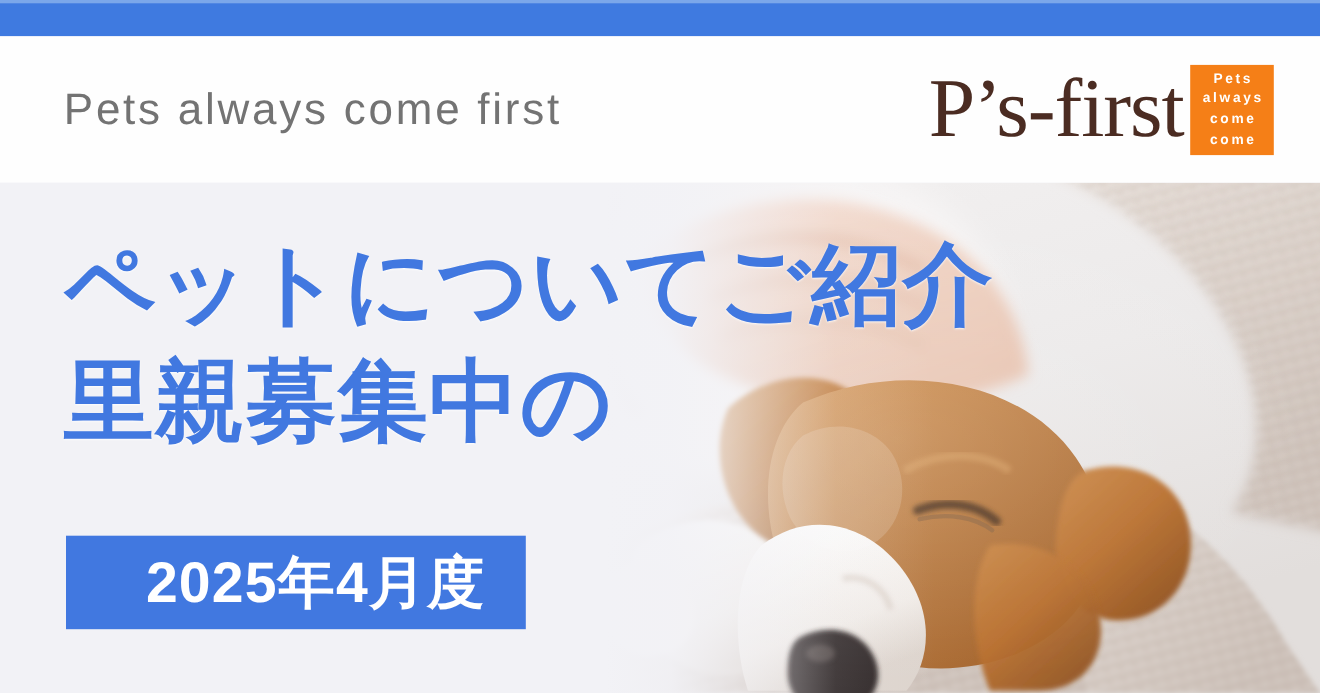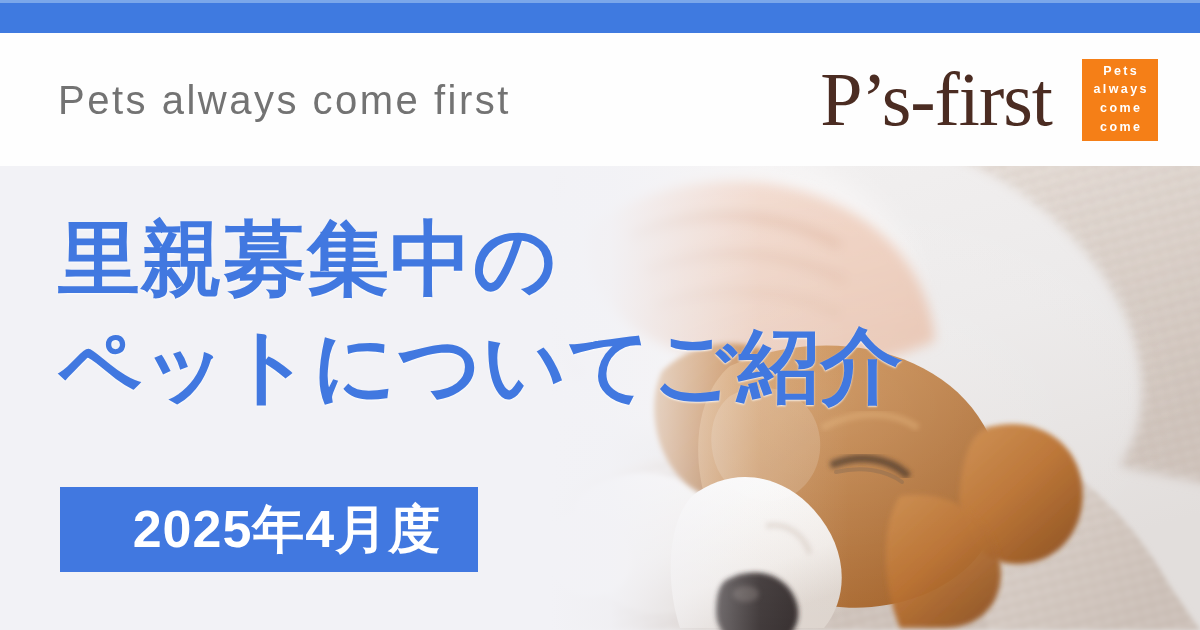--- a/index.html
+++ b/index.html
@@ -65,21 +65,20 @@
   }
   .orange-tag {
     background:#f57f17;
     width:76px; height:82px;
     display:flex;
     flex-direction:column;
     align-items:center;
     justify-content:center;
     gap:1px;
     padding:3px 0;
-    margin-left:24px;
   }
   .orange-tag span {
     display:block;
     color:#ffffff;
     font-size:12.5px;
     font-weight:700;
     letter-spacing:2.4px;
     line-height:1.42;
     text-indent:2.4px;
     white-space:nowrap;
@@ -277,21 +276,21 @@
       <div class="orange-tag">
         <span>Pets</span>
         <span>always</span>
         <span>come</span>
         <span>come</span>
       </div>
     </div>
   </div>
 
   <div class="headline">
+    <span class="headline-line">ペットについてご紹介</span>
     <span class="headline-line">里親募集中の</span>
-    <span class="headline-line">ペットについてご紹介</span>
   </div>
 
   <div class="date-badge">
     <span class="date-badge-label">2025年4月度</span>
   </div>
 
 </div>
 
 </body></html>

